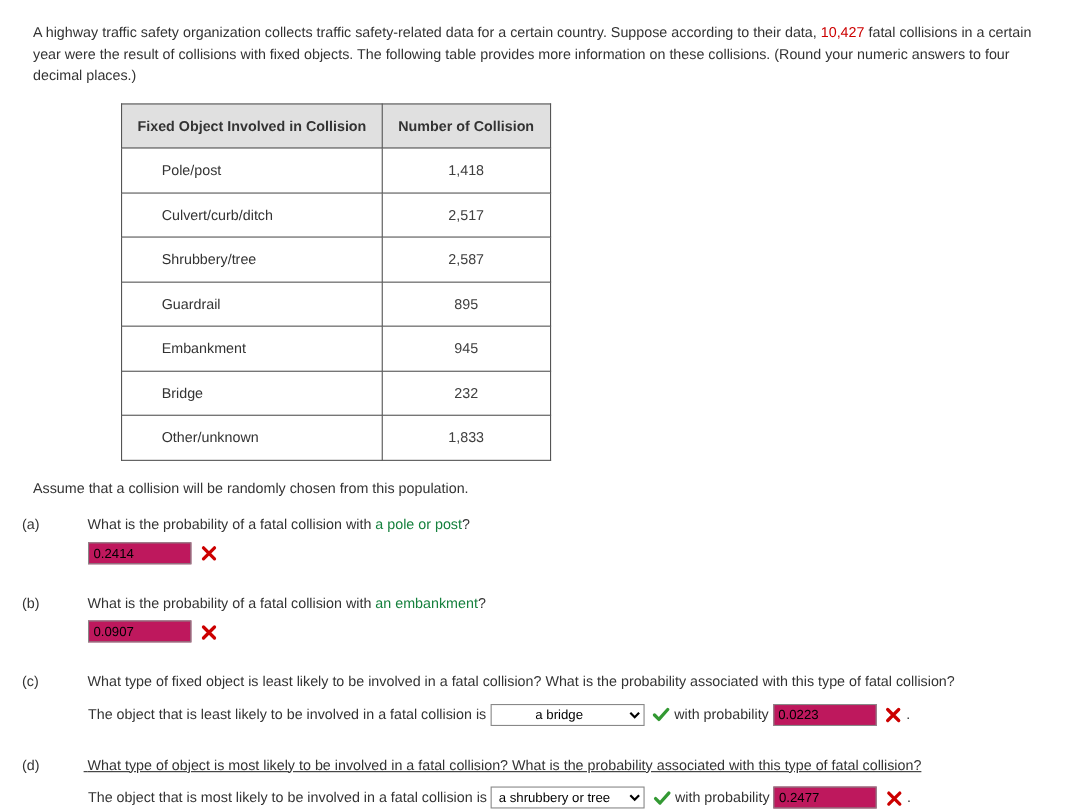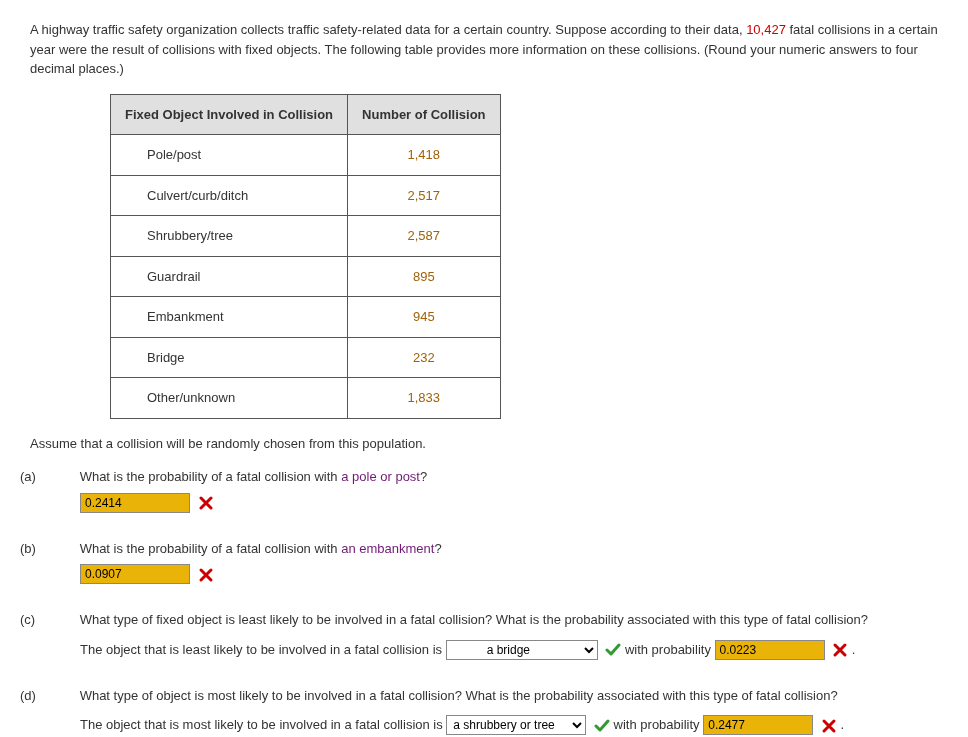--- a/index.html
+++ b/index.html
@@ -32,50 +32,50 @@
       font-weight: bold;
       text-align: center;
     }
     table.collision-table td.label-cell {
       text-align: left;
       min-width: 220px;
       padding-left: 36px;
     }
     table.collision-table td.value-cell {
       text-align: center;
-      color: #a16207;
+      color: #404040;
       min-width: 130px;
     }
     .instructions {
       margin-top: 10px;
       margin-bottom: 8px;
     }
     .question {
       margin: 14px 0 6px 0;
       padding-left: 50px;
       text-indent: -30px;
     }
     .question-label {
       display: inline-block;
       width: 26px;
     }
     .answer-row {
       padding-left: 50px;
       margin-top: 4px;
     }
     .highlight-text {
-      color: #701a75;
+      color: #15803d;
     }
     input[type="text"] {
       font-family: Verdana, Arial, sans-serif;
       font-size: 12px;
       padding: 2px 4px;
       border: 1px solid #888;
-      background: #eab308;
-      width: 110px;
+      background: #be185d;
+      width: 94px;
     }
     select {
       font-family: Verdana, Arial, sans-serif;
       font-size: 12px;
       padding: 1px 2px;
       border: 1px solid #888;
       background: #fff;
     }
     .mark-icon {
       display: inline-block;
@@ -156,39 +156,39 @@
       </svg>
   </span>
 </div>
 
 <div class="question" style="margin-top:26px;">
   <span class="question-label">(c)</span>
   <span>What type of fixed object is least likely to be involved in a fatal collision? What is the probability associated with this type of fatal collision?</span>
 </div>
 <div class="answer-row" style="margin-top:10px;">
   <span>The object that is least likely to be involved in a fatal collision is </span>
-  <select style="width:152px;padding-left:36px;">
+  <select style="width:140px;padding-left:36px;">
     <option>a bridge</option>
   </select>
   <span class="mark-icon">
     <svg viewBox="0 0 16 16">
         <path d="M2 8 L6 12 L14 3" stroke="#339933" stroke-width="3" fill="none" stroke-linecap="round" stroke-linejoin="round"></path>
       </svg>
   </span>
   <span> with probability </span>
   <input type="text" value="0.0223" style="">
   <span class="mark-icon">
     <svg viewBox="0 0 16 16">
         <path d="M3 3 L13 13 M13 3 L3 13" stroke="#cc0000" stroke-width="3" stroke-linecap="round"></path>
       </svg>
   </span>
   <span>.</span>
 </div>
 
-<div class="question" style="margin-top:26px;">
+<div class="question" style="margin-top:26px;text-decoration:underline;">
   <span class="question-label">(d)</span>
   <span>What type of object is most likely to be involved in a fatal collision? What is the probability associated with this type of fatal collision?</span>
 </div>
 <div class="answer-row" style="margin-top:10px;">
   <span>The object that is most likely to be involved in a fatal collision is </span>
   <select style="width:140px;">
     <option>a shrubbery or tree</option>
   </select>
   <span class="mark-icon">
     <svg viewBox="0 0 16 16">

